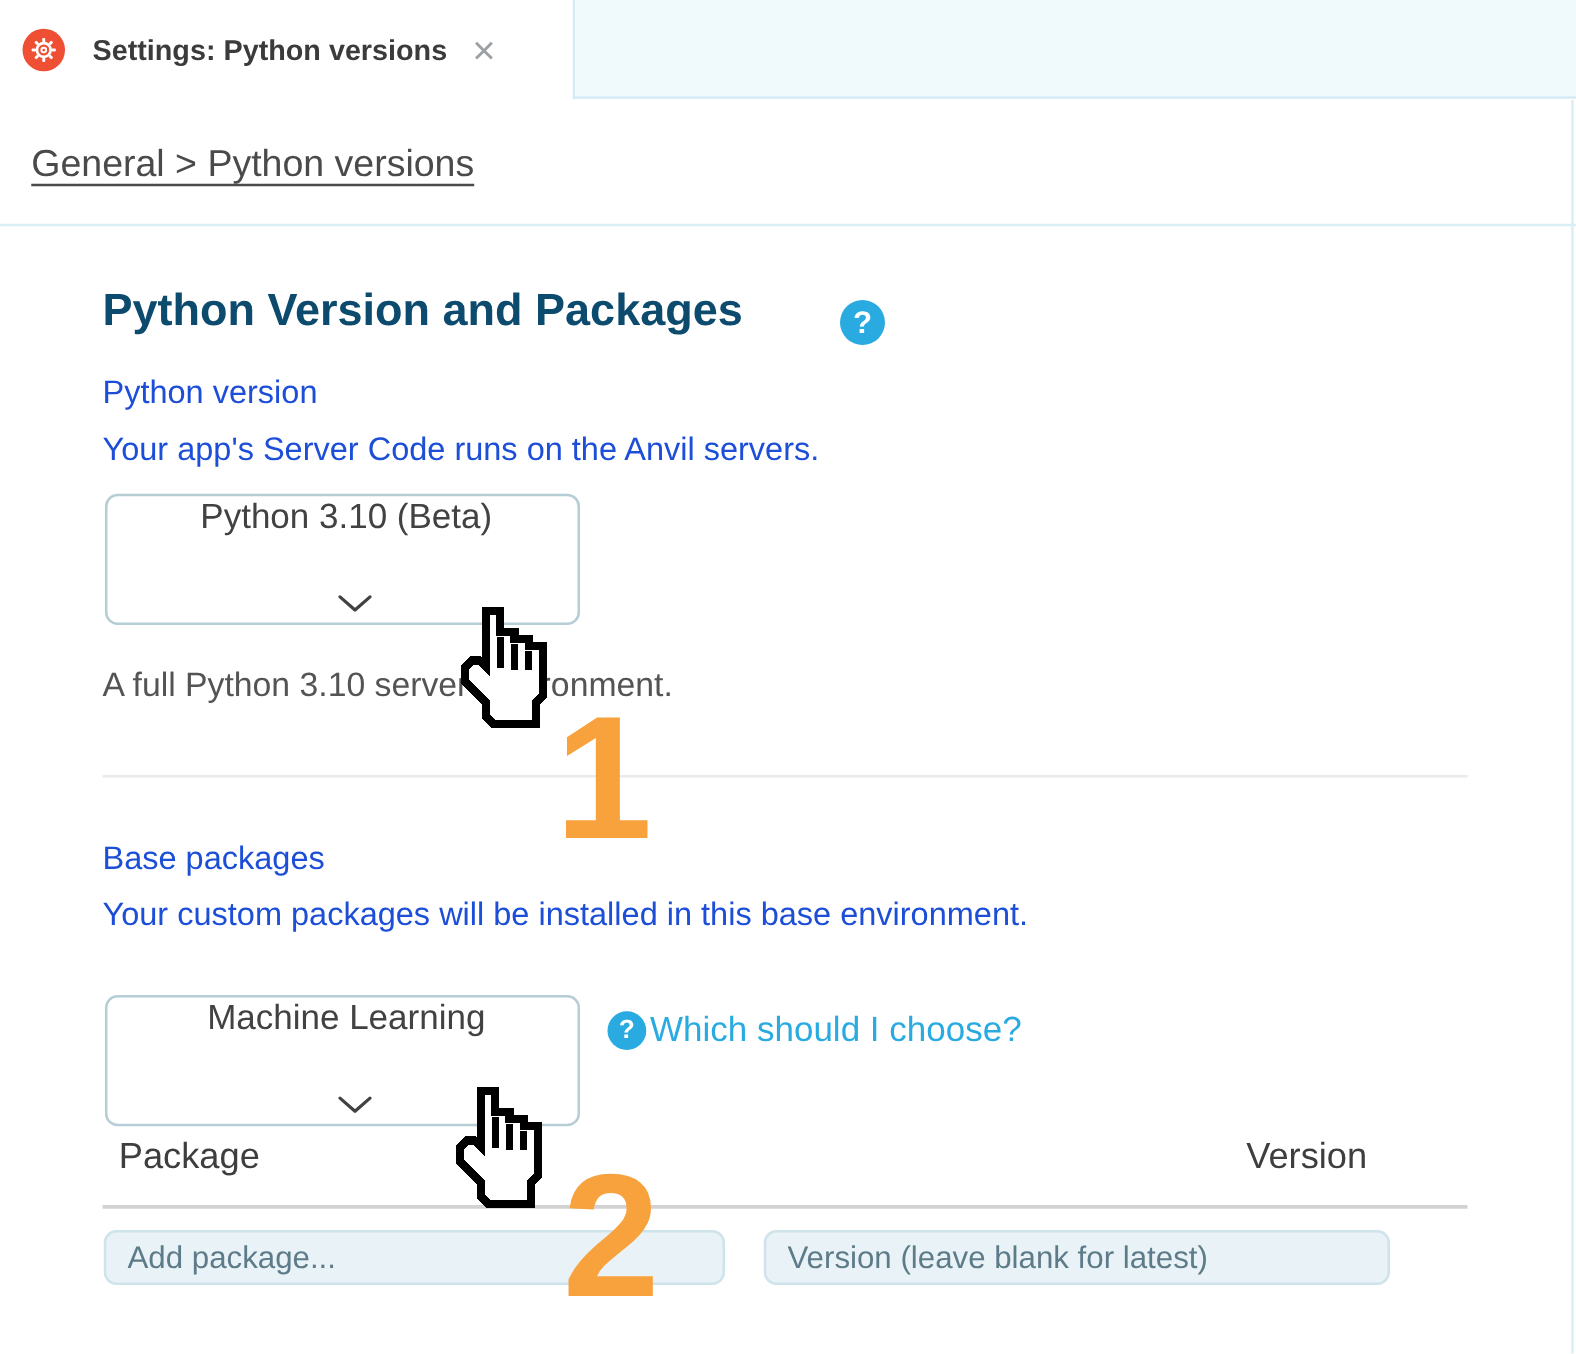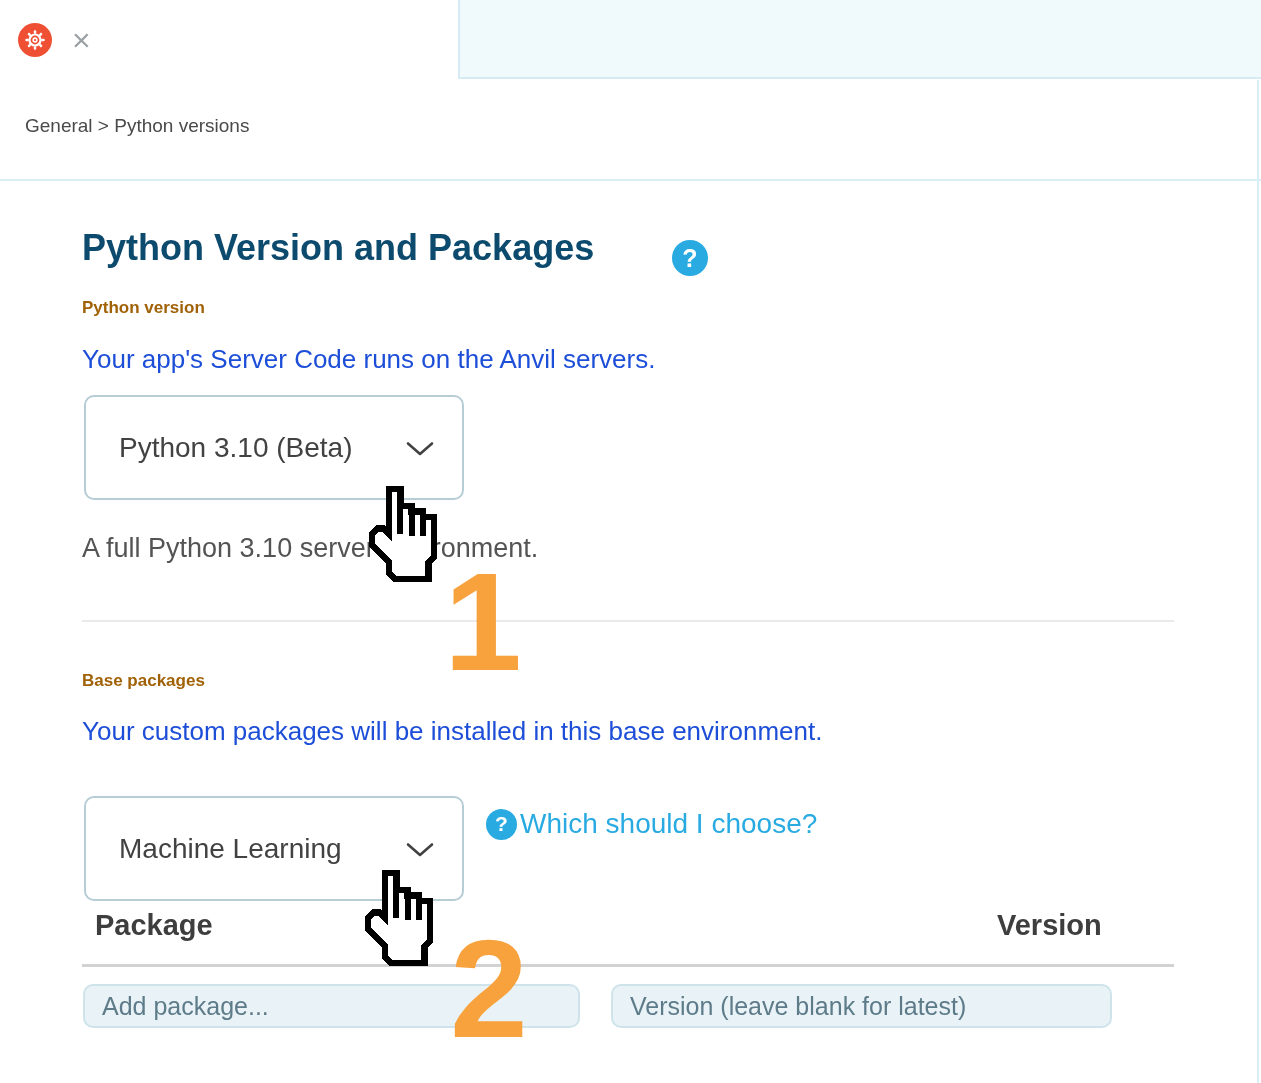--- a/index.html
+++ b/index.html
@@ -11,48 +11,48 @@
   .tabbar-rest { position:absolute; left:458px; top:0; width:803px; height:79px;
     background:#f0fafd; border-left:2px solid #d7ebf4; border-bottom:2px solid #d7ebf4; }
   .tab { position:absolute; left:0; top:0; width:458px; height:80px; background:#fff;
     display:flex; align-items:center; }
   .tab-badge { margin-left:18px; width:34px; height:34px; border-radius:50%;
     background:#ef5033; display:flex; align-items:center; justify-content:center; flex:none; }
   .tab-title { margin-left:22px; font-size:23px; font-weight:bold; color:#3b3b3b; white-space:nowrap; }
   .tab-close { margin-left:20px; font-size:32px; line-height:1; color:#9ba1a4; cursor:pointer; }
 
   
-  .breadcrumb { position:absolute; left:25px; top:115px; font-size:19px; color:#4a4a4a;
-    text-underline-offset:6px; text-decoration-thickness:2px; cursor:pointer;text-align:center; }
+  .breadcrumb { position:absolute; left:25px; top:115px; font-size:30px; color:#4a4a4a;
+    text-decoration:underline; text-underline-offset:6px; text-decoration-thickness:2px; cursor:pointer;text-align:center; }
   .blue-divider { position:absolute; left:0; top:179px; width:1261px; height:2px; background:#daeef6; }
   .right-edge { position:absolute; left:1257px; top:80px; width:2px; height:1003px; background:#daeef6; }
 
   
   .page-title { position:absolute; left:82px; top:227px; font-size:36px; font-weight:bold; color:#0c4a6e; }
   .help-circle { border-radius:50%; background:#29abe2; color:#fff; font-weight:bold;
     display:flex; align-items:center; justify-content:center; cursor:pointer; }
   .help-lg { position:absolute; left:672px; top:240px; width:36px; height:36px; font-size:25px; }
   .help-sm { width:31px; height:31px; font-size:21px; flex:none; }
 
-  .field-label { position:absolute; left:82px; font-size:17px; font-weight:bold; color:#a16207; }
+  .field-label { position:absolute; left:82px; font-size:26px; font-weight:normal; color:#1d4ed8; }
   .field-desc  { position:absolute; left:82px; font-size:26px; color:#1d4ed8; }
   .field-note  { position:absolute; left:82px; font-size:27px; color:#545454; }
 
   .select-box { position:absolute; left:84px; width:380px; height:105px; background:#fff;
     border:2px solid #b6cdd6; border-radius:10px; display:flex; align-items:center;
     justify-content:space-between; padding:0 27px 0 33px; font-size:28px; color:#424242;
-    cursor:pointer; }
+    cursor:pointer;flex-direction:column; }
   .select-box .chev { flex:none; margin-left:14px; }
 
   .section-divider { position:absolute; left:82px; top:620px; width:1092px; height:2px; background:#eaeaea; }
 
   .link-row { position:absolute; left:486px; top:806px; height:36px; display:flex; align-items:center; gap:3px; }
   .help-link { font-size:28px; color:#29abe2; cursor:pointer; white-space:nowrap; }
 
-  .th { position:absolute; top:909px; font-size:29px; font-weight:bold; color:#3e3e3e; }
+  .th { position:absolute; top:909px; font-size:29px; font-weight:normal; color:#3e3e3e; }
   .th-underline { position:absolute; left:82px; top:964px; width:1092px; height:3px; background:#d2d2d2; }
 
   .pkg-input { position:absolute; top:984px; height:44px; background:#e9f2f6;
     border:2px solid #cfe3eb; border-radius:10px; padding:0 17px; font-size:25px; color:#47626f;
     font-family:"Liberation Sans","DejaVu Sans",sans-serif; outline:none; }
   .pkg-input::placeholder { color:#5d7b89; opacity:1; }
 
   .big-digit { position:absolute; width:100px; height:102px; line-height:102px; text-align:center;
     font-size:140px; font-weight:bold; color:#f8a23e; z-index:30; }
   .cursor { position:absolute; z-index:40; }
@@ -73,20 +73,21 @@
           <rect x="8.9" y="1.2" width="2.2" height="3.2" rx="0.8" transform="rotate(135 10 10)"></rect>
           <rect x="8.9" y="1.2" width="2.2" height="3.2" rx="0.8" transform="rotate(180 10 10)"></rect>
           <rect x="8.9" y="1.2" width="2.2" height="3.2" rx="0.8" transform="rotate(225 10 10)"></rect>
           <rect x="8.9" y="1.2" width="2.2" height="3.2" rx="0.8" transform="rotate(270 10 10)"></rect>
           <rect x="8.9" y="1.2" width="2.2" height="3.2" rx="0.8" transform="rotate(315 10 10)"></rect>
         </g>
         <circle cx="10" cy="10" r="5" fill="none" stroke="#fff" stroke-width="2"></circle>
         <circle cx="10" cy="10" r="1.7" fill="none" stroke="#fff" stroke-width="1.4"></circle>
       </svg>
     </span>
+    <span class="tab-title">Settings: Python versions</span>
     <span class="tab-close">×</span>
   </div>
 
   <a class="breadcrumb">General &gt; Python versions</a>
   <div class="blue-divider"></div>
   <div class="right-edge"></div>
 
   <h1 class="page-title">Python Version and Packages</h1>
   <span class="help-circle help-lg">?</span>
 

